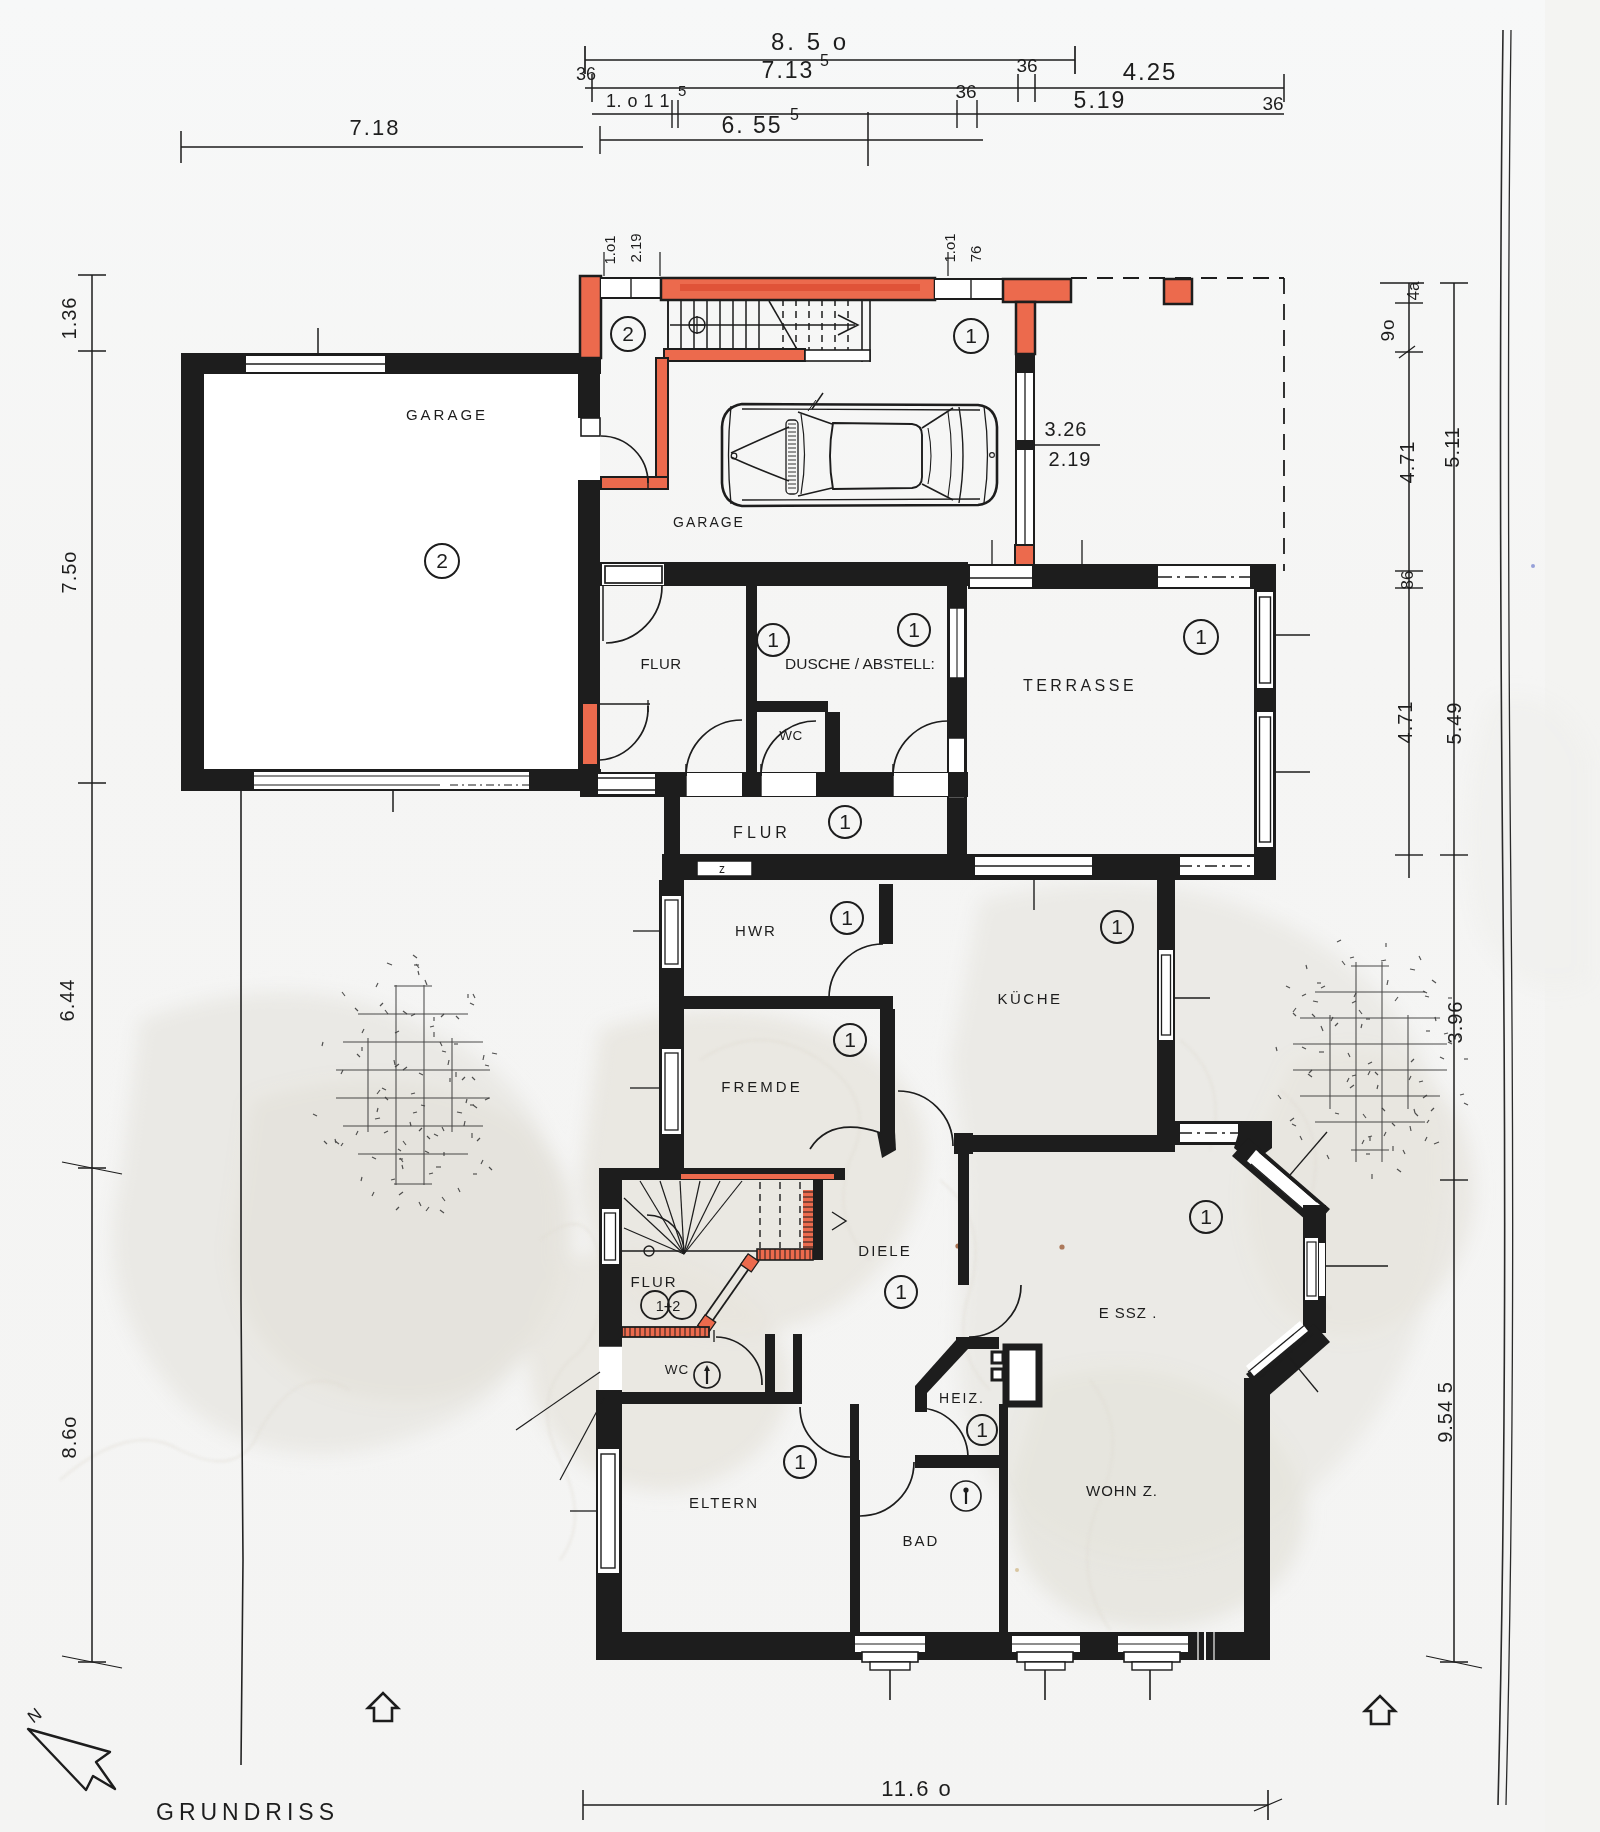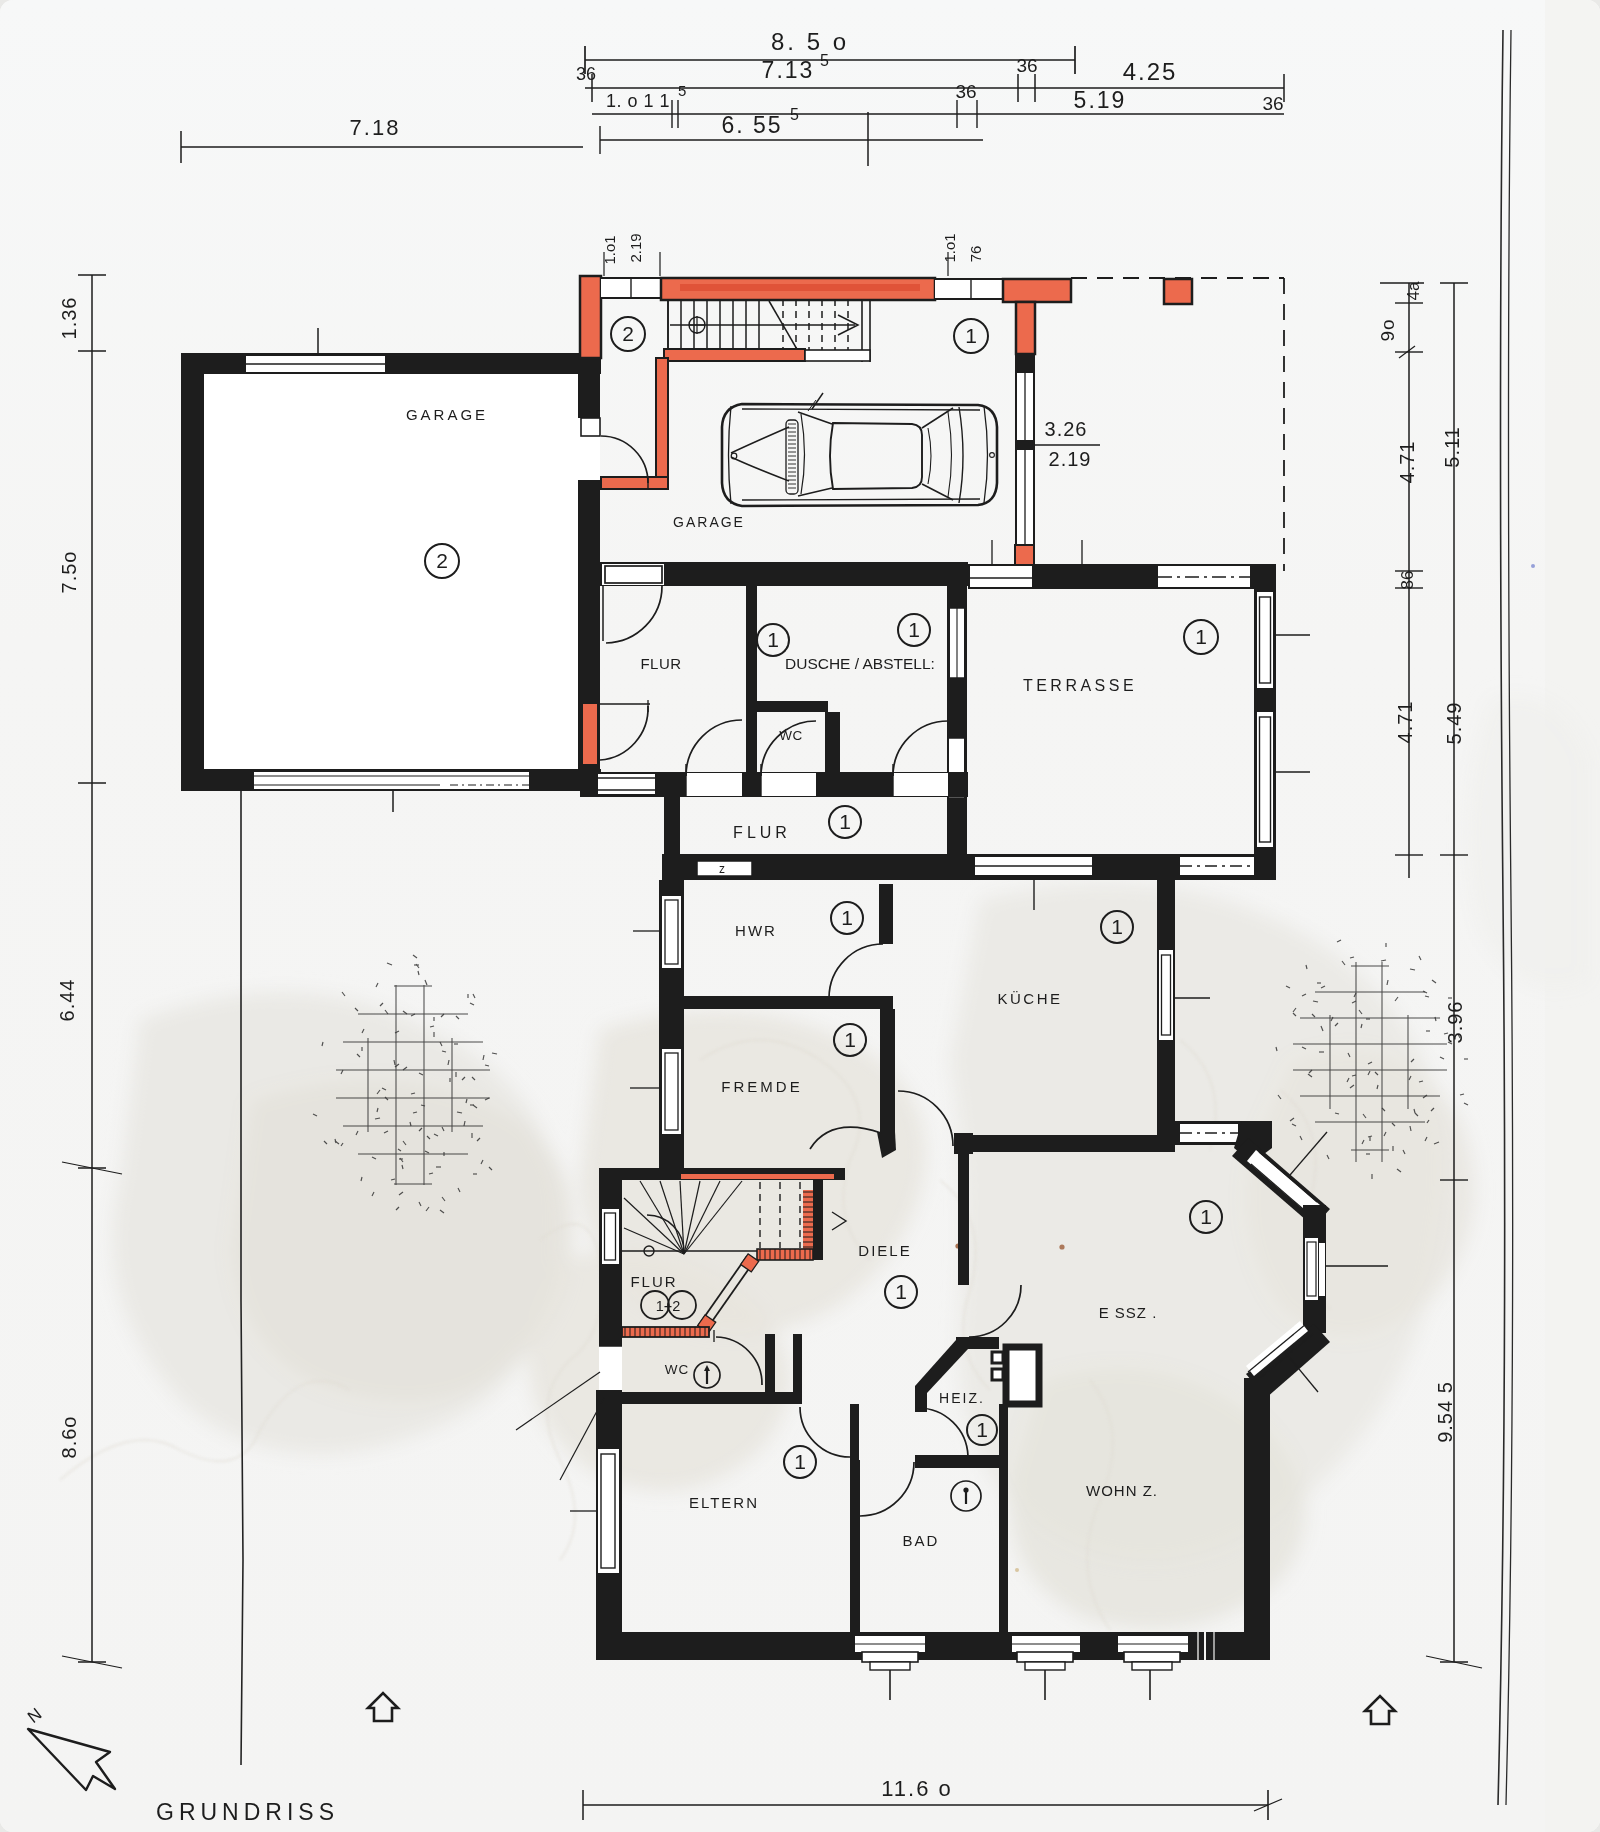--- a/index.html
+++ b/index.html
@@ -1,14 +1,14 @@
 <!DOCTYPE html>
 <html><head><meta charset="utf-8"><style>
 html,body{margin:0;padding:0;background:#e9e9e7;}
-#page{width:1600px;height:1832px;position:relative;background:#f6f6f4;overflow:hidden;border-radius:13px;}
+#page{width:1600px;height:1832px;position:relative;background:#f6f6f4;overflow:hidden;}
 svg{position:absolute;top:0;left:0;}
 </style></head><body>
 
 <div id="page">
 <svg width="1600" height="1832" viewBox="0 0 1600 1832">
 <defs>
 <filter id="b9" x="-40%" y="-40%" width="180%" height="180%">
           <feGaussianBlur stdDeviation="9"></feGaussianBlur>
         </filter>
 <filter id="b4" x="-40%" y="-40%" width="180%" height="180%">

